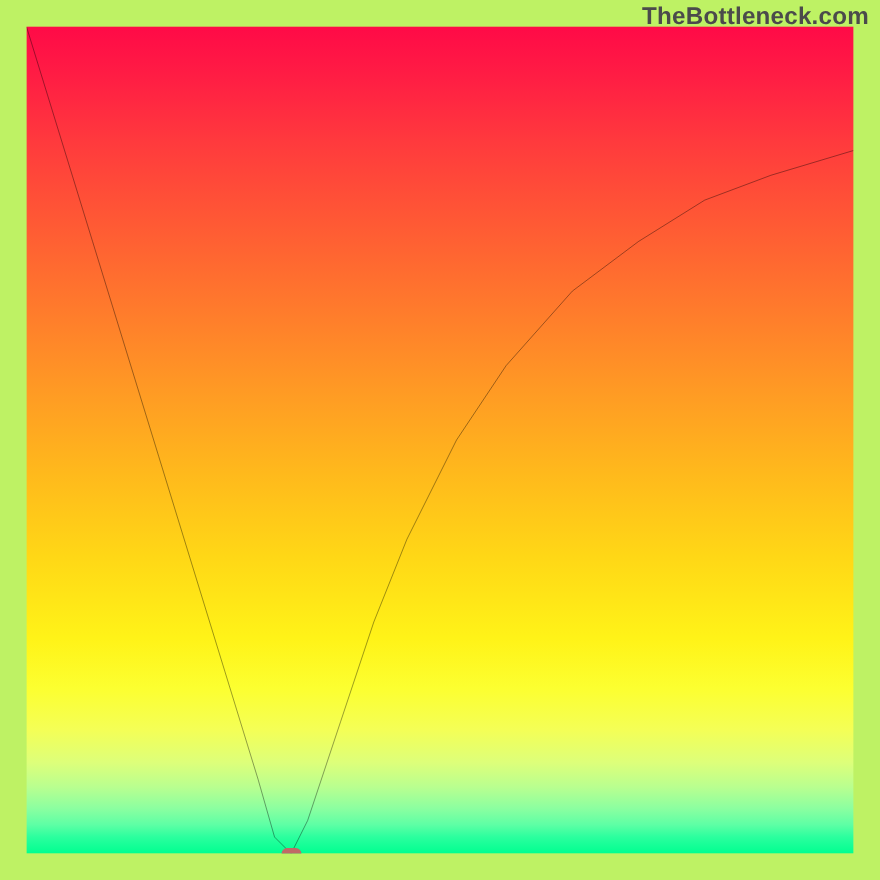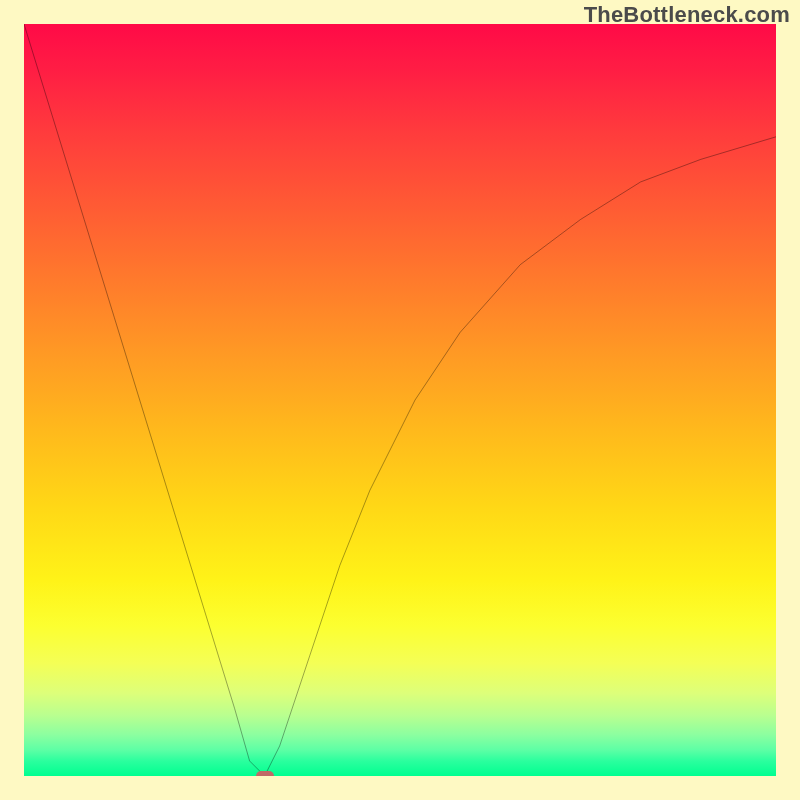--- a/index.html
+++ b/index.html
@@ -8,21 +8,21 @@
     width: 800px;
     height: 800px;
     background: #000;
     font-family: Arial, Helvetica, sans-serif;
     overflow: hidden;
   }
   .frame {
     position: relative;
     width: 800px;
     height: 800px;
-    background: #fef9c3;
+    background: #bef264;
   }
   .watermark {
     position: absolute;
     top: 2px;
     right: 10px;
     color: #4b4b4b;
     font-size: 22px;
     font-weight: 600;
     letter-spacing: 0.2px;
     z-index: 10;

